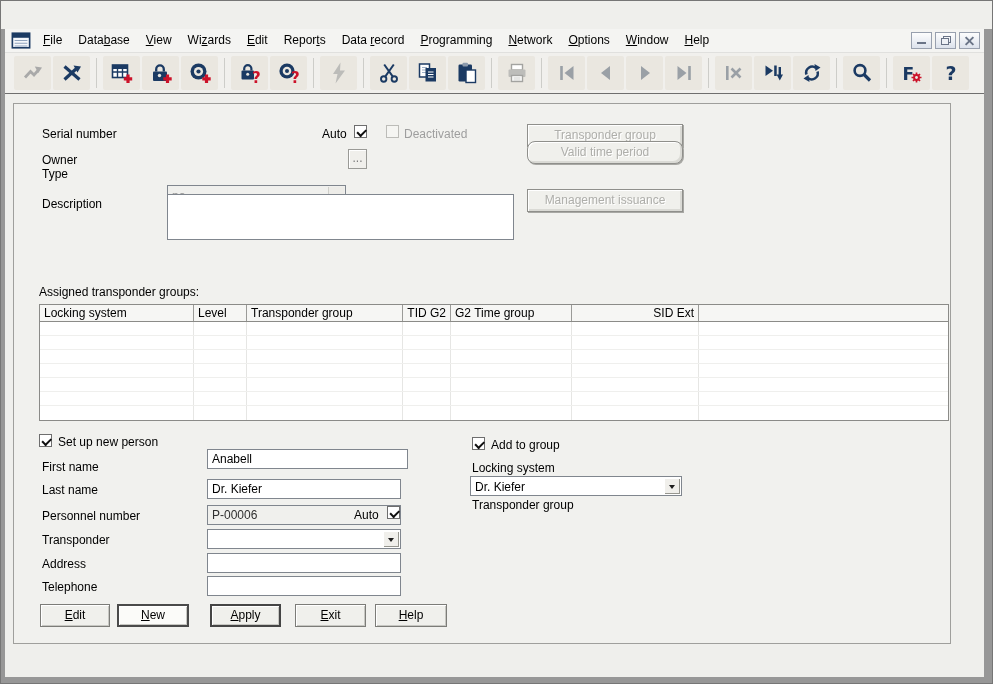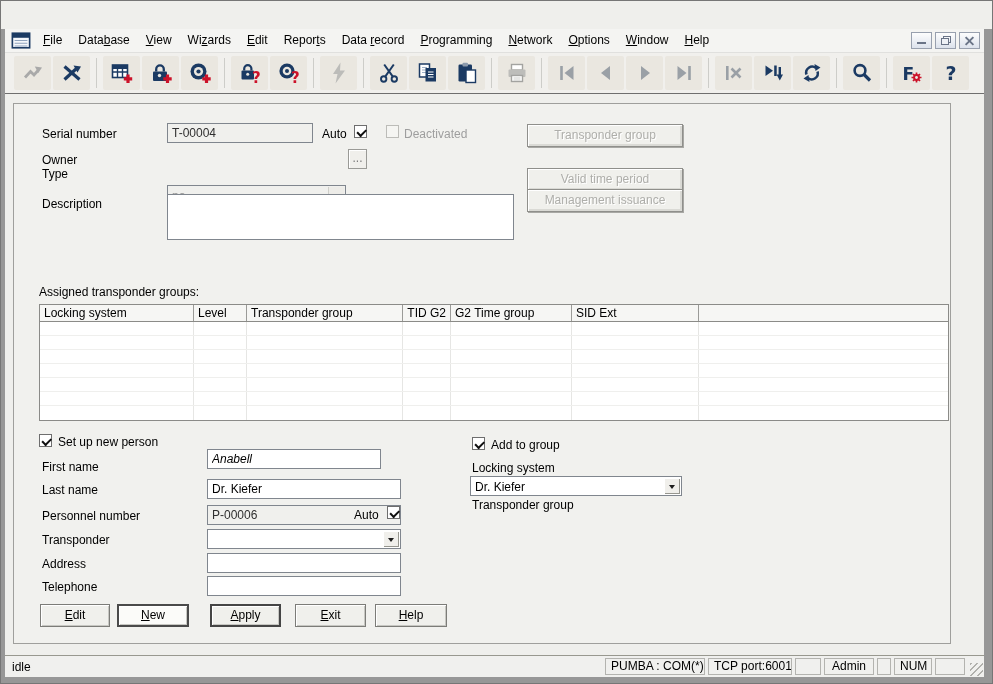--- a/index.html
+++ b/index.html
@@ -300,21 +300,20 @@
         <svg viewBox="0 0 24 24" width="24" height="24">
           <text x="6.5" y="19" font-family="DejaVu Sans, sans-serif" font-size="19" font-weight="bold" fill="#1b3a63">?</text>
         </svg>
       </div>
     </div>
 
   <div class="client">
     <div class="panel">
 
       <div class="flabel" style="left:28px;top:23px;">Serial number</div>
-      <input class="tinput dis" style="left: 153px; top: 19px; width: 146px;" readonly="" value="T-00004">
       <div class="flabel" style="left:308px;top:23px;">Auto</div>
       <span class="cb checked" style="left:340px;top:21px;"></span>
       <span class="cb dis" style="left:372px;top:21px;"></span>
       <div class="flabel dim" style="left:390px;top:23px;">Deactivated</div>
 
       <div class="flabel" style="left:28px;top:49px;">Owner</div>
       <div class="combo dis" style="left:153px;top:45px;width:179px;">
         <span class="val">no</span>
         <span class="dd-btn">
             <span class="dd-tri"></span>
@@ -322,33 +321,33 @@
       </div>
       <div class="browse-btn" style="left:334px;top:45px;">...</div>
 
       <div class="flabel" style="left:28px;top:63px;">Type</div>
 
       <div class="flabel" style="left:28px;top:93px;">Description</div>
       <textarea class="txtarea" style="left: 153px; top: 90px; width: 347px; height: 46px; resize: none;"></textarea>
 
       <div id="side-buttons">
           <div class="side-btn" style="top: 20px;">Transponder group</div>
-          <div class="side-btn" style="top: 64px;">Valid time period</div>
+          <div class="side-btn" style="top: 37px; border-radius: 8px;">Valid time period</div>
           <div class="side-btn" style="top: 85px;">Management issuance</div>
         </div>
 
       <div class="flabel" style="left:25px;top:181px;">Assigned transponder groups:</div>
       <div class="grid" id="grid">
           <div class="g-head">
             <div class="g-hcell" style="width: 154px; text-align: left;">Locking system</div>
             <div class="g-hcell" style="width: 53px; text-align: left;">Level</div>
             <div class="g-hcell" style="width: 156px; text-align: left;">Transponder group</div>
             <div class="g-hcell" style="width: 48px; text-align: right;">TID G2</div>
             <div class="g-hcell" style="width: 121px; text-align: left;">G2 Time group</div>
-            <div class="g-hcell" style="width: 127px; text-align: left;">SID Ext</div>
+            <div class="g-hcell" style="width: 127px; text-align: right;">SID Ext</div>
             <div class="g-hcell" style="flex: 1 1 0%; text-align: left;"></div>
           </div>
           <div class="g-row">
             <div class="g-cell" style="width: 154px;"></div>
             <div class="g-cell" style="width: 53px;"></div>
             <div class="g-cell" style="width: 156px;"></div>
             <div class="g-cell" style="width: 48px;"></div>
             <div class="g-cell" style="width: 121px;"></div>
             <div class="g-cell" style="width: 127px;"></div>
             <div class="g-cell" style="flex: 1 1 0%;"></div>
@@ -407,21 +406,21 @@
             <div class="g-cell" style="width: 127px;"></div>
             <div class="g-cell" style="flex: 1 1 0%;"></div>
           </div>
         </div>
 
       <span class="cb checked" style="left:25px;top:330px;"></span>
       <div class="flabel" style="left:44px;top:331px;">Set up new person</div>
 
       <div id="person-fields">
           <div class="flabel" style="left: 28px; top: 356px;">First name</div>
-          <input class="tinput" readonly="" value="Anabell" style="left: 193px; top: 345px; width: 174px; font-style: italic;">
+          <input class="tinput" readonly="" value="Anabell" style="left: 193px; top: 345px; width: 201px;">
           <div class="flabel" style="left: 28px; top: 379px;">Last name</div>
           <input class="tinput" readonly="" value="Dr. Kiefer" style="left: 193px; top: 375px; width: 194px;">
           <div class="flabel" style="left: 28px; top: 405px;">Personnel number</div>
           <input class="tinput dis" readonly="" value="P-00006" style="left: 193px; top: 401px; width: 194px;">
           <div class="flabel" style="left: 28px; top: 429px;">Transponder</div>
           <div class="combo" style="left: 193px; top: 425px; width: 194px;">
             <span class="val"></span>
             <span class="dd-btn">
               <span class="dd-tri"></span>
             </span>
@@ -448,30 +447,17 @@
       <div id="bottom-buttons">
           <div class="btn" style="left: 26px; top: 500px; width: 70px;"><u>E</u>dit</div>
           <div class="btn focused" style="left: 103px; top: 500px; width: 72px;"><u>N</u>ew</div>
           <div class="btn default" style="left: 196px; top: 500px; width: 71px;"><u>A</u>pply</div>
           <div class="btn" style="left: 281px; top: 500px; width: 71px;"><u>E</u>xit</div>
           <div class="btn" style="left: 361px; top: 500px; width: 72px;"><u>H</u>elp</div>
         </div>
     </div>
   </div>
 
-  <div class="statusbar">
-    <div class="status-text">idle</div>
-    <div id="status-panels">
-        <div class="sb-panel" style="width: 100px;">PUMBA : COM(*)</div>
-        <div class="sb-panel" style="width: 84px;">TCP port:6001</div>
-        <div class="sb-panel" style="width: 26px;"></div>
-        <div class="sb-panel" style="width: 50px;">Admin</div>
-        <div class="sb-panel" style="width: 14px;"></div>
-        <div class="sb-panel" style="width: 38px;">NUM</div>
-        <div class="sb-panel" style="width: 30px;"></div>
-      </div>
-    <div class="grip"></div>
-  </div>
 
   <div class="frame-l"></div>
   <div class="frame-r"></div>
   <div class="frame-b"></div>
 </div>
 
 </body></html>

